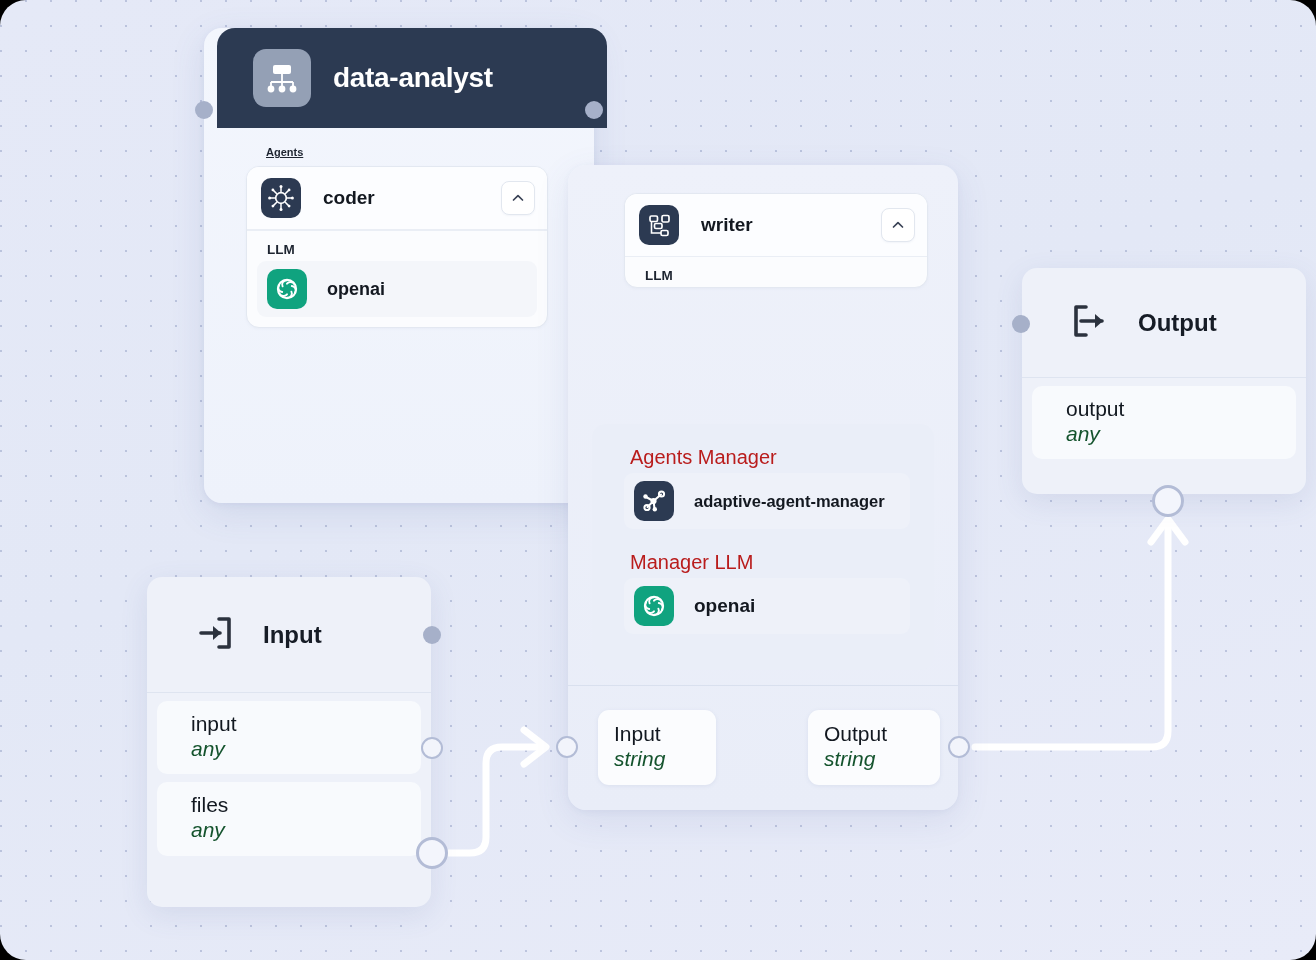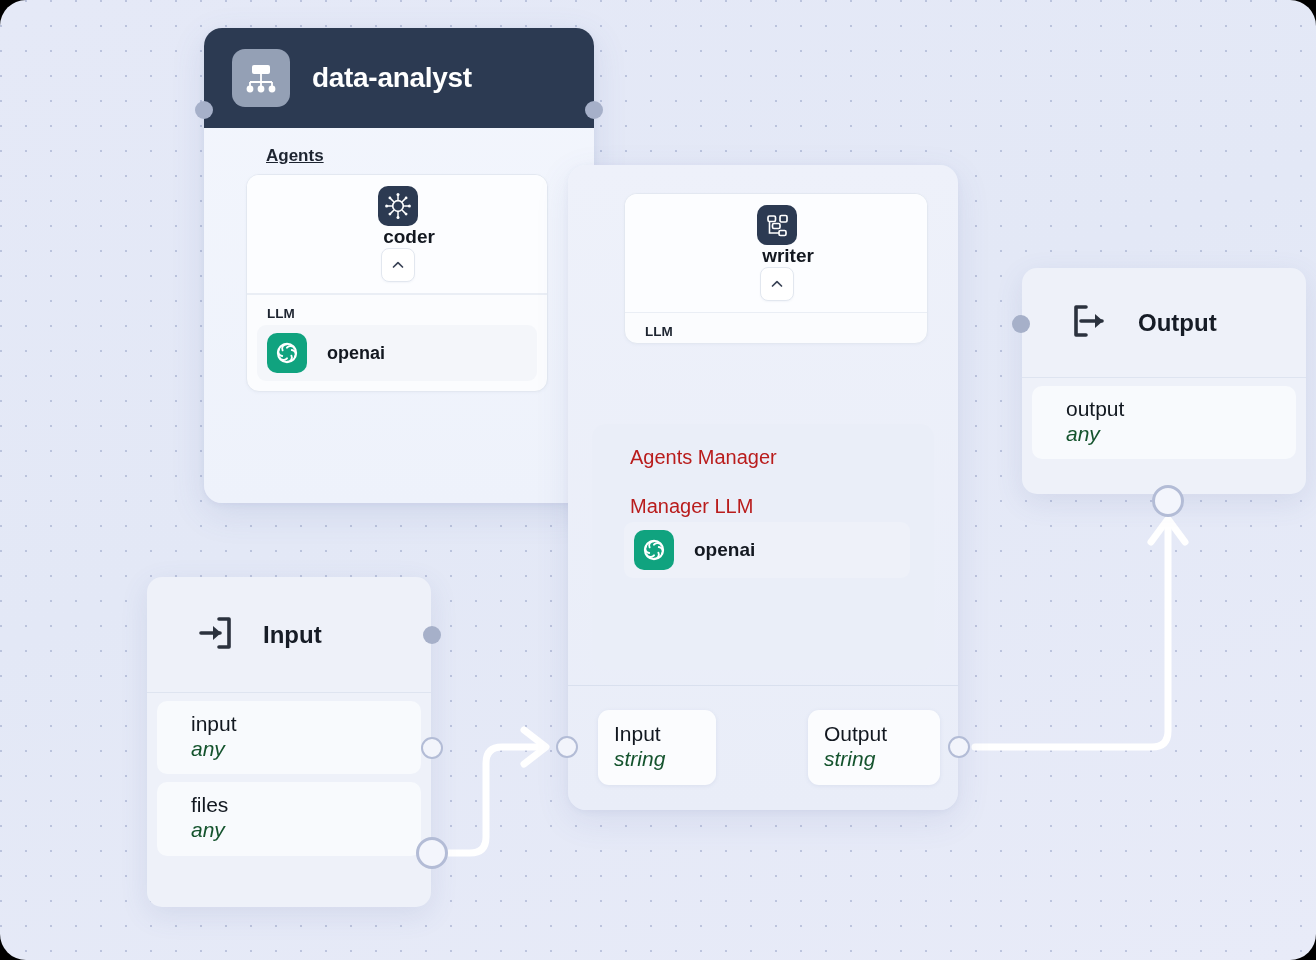--- a/index.html
+++ b/index.html
@@ -38,66 +38,65 @@
     left: 204px;
     top: 28px;
     width: 390px;
     height: 475px;
     background: linear-gradient(180deg, #f3f6fd 0%, #eef2fb 100%);
     border-radius: 18px;
     box-shadow: 0 10px 34px rgba(80,100,160,0.13), 0 2px 6px rgba(80,100,160,0.07);
   }
   .da-header {
     position: absolute;
-    left: 0; top: 0;
+    left: 13px; top: 0;
     width: 390px; height: 100px;
     background: #2c3a52;
     border-radius: 18px 18px 0 0;
     display: flex;
     align-items: center;
-    padding-left: 28px;
+    padding-left: 36px;
     box-sizing: border-box;
   }
   .da-header-icon {
     width: 58px; height: 58px;
     border-radius: 13px;
     background: #94a0b5;
     display: flex; align-items: center; justify-content: center;
     flex: none;
   }
   .da-title {
     margin-left: 22px;
     color: #ffffff;
     font-size: 28px;
     font-weight: 700;
     letter-spacing: -0.3px;
   }
 
   .da-body { position: absolute; left:0; top:100px; width:390px; }
   .section-label {
-    font-size: 17px;
+    font-size: 11px;
     font-weight: 700;
     color: #1d2430;
     padding: 18px 0 8px 62px;
     text-decoration: underline;
   }
   .agents-card {
     margin: 0 46px 0 42px;
     background: #fbfcfe;
     border: 1px solid #e3e8f1;
     border-radius: 13px;
     overflow: hidden;
     box-shadow: 0 1px 3px rgba(90,110,160,0.05);
   }
   .agent-head {
     display: flex; align-items: center;
     padding: 11px 12px 11px 14px;
     border-bottom: 1px solid #eaeef5;
     background: #fcfdff;
-    flex-direction: column;
   }
   .sq-icon {
     width: 40px; height: 40px;
     border-radius: 10px;
     flex: none;
     display: flex; align-items: center; justify-content: center;
   }
   .icon-dark { background: #2c3a52; }
   .agent-name {
     margin-left: 22px;
@@ -370,20 +369,38 @@
           </svg>
         </div>
       </div>
       <div>
         <div class="sub-label">LLM</div>
       </div>
     </div>
 
     <div class="mgr-card">
       <div class="mgr-label">Agents Manager</div>
+      <div class="mgr-row">
+        <div class="sq-icon icon-dark">
+          <svg width="28" height="28" viewBox="0 0 28 28">
+            <g stroke="#ffffff" stroke-width="2" stroke-linecap="round">
+              <path d="M13.5 14 L21 7.5"></path>
+                <path d="M13.5 14 L7.5 20"></path>
+              <path d="M13.5 14 L6 10"></path>
+                <path d="M13.5 14 L14.5 21.5"></path>
+            </g>
+            <circle cx="13.5" cy="14" r="3.1" fill="#ffffff"></circle>
+            <circle cx="21.5" cy="7" r="2.6" fill="none" stroke="#ffffff" stroke-width="2"></circle>
+            <circle cx="7" cy="20.5" r="2.6" fill="none" stroke="#ffffff" stroke-width="2"></circle>
+            <circle cx="5.5" cy="9.5" r="2.2" fill="#ffffff"></circle>
+            <circle cx="14.8" cy="22.2" r="2.2" fill="#ffffff"></circle>
+          </svg>
+        </div>
+        <div class="res-name">adaptive-agent-manager</div>
+      </div>
       <div class="mgr-label">Manager LLM</div>
       <div class="mgr-row big">
         <div class="sq-icon" style="background:#10a37f;">
           <svg width="26" height="26" viewBox="0 0 26 26">
             <circle cx="13" cy="13" r="9.2" fill="none" stroke="#ffffff" stroke-width="1.9"></circle>
             <g fill="none" stroke="#ffffff" stroke-width="1.9" stroke-linecap="round">
               <path d="M13 4.3 C9 4.3 7.2 7.5 8.6 10.3"></path>
               <path d="M5.1 9.2 C3.1 12.6 5.2 15.7 8.2 16.0"></path>
               <path d="M5.3 17.4 C7.3 20.8 11.1 20.6 13.0 18.3"></path>
               <path d="M13 21.7 C17 21.7 18.8 18.5 17.4 15.7"></path>

